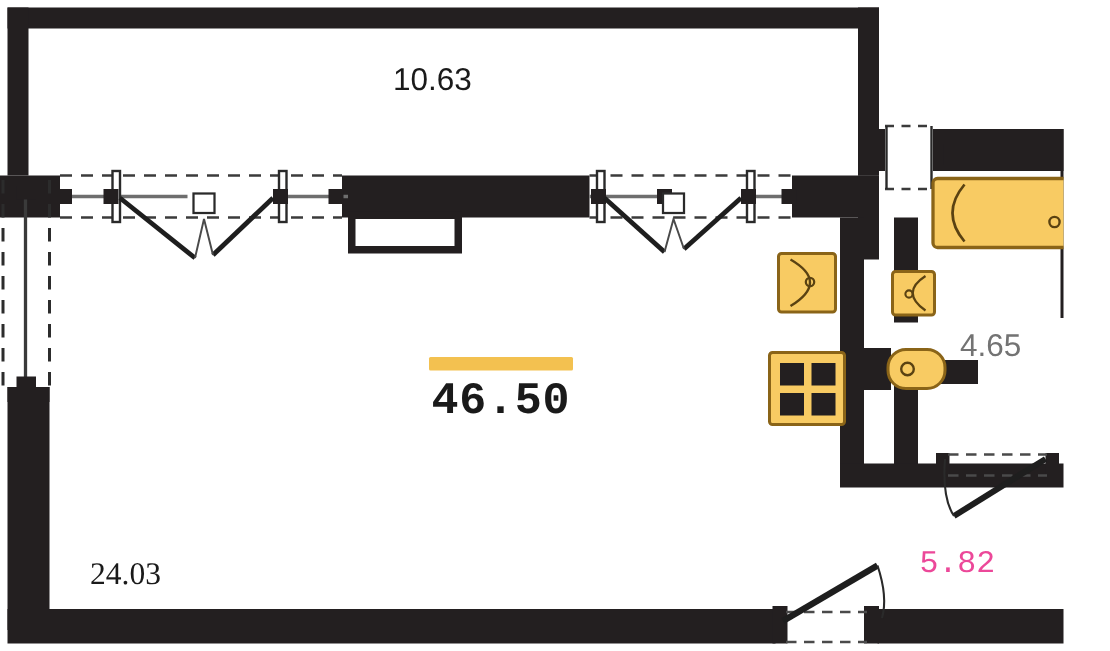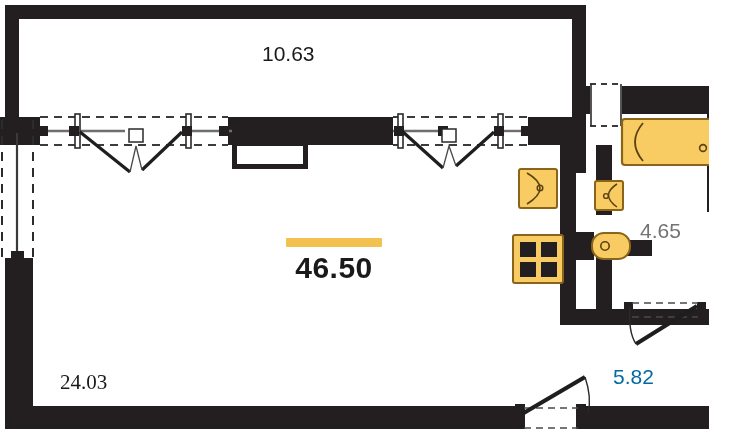--- a/index.html
+++ b/index.html
@@ -14,21 +14,21 @@
   #plan-svg{display:block;width:740px;height:434px;}
   .area-label{
     position:absolute;
     font-family:"Liberation Sans", sans-serif;
     color:#1a1a1a;
     white-space:nowrap;
     user-select:none;
   }
   .area-room{font-size:21px;font-weight:400;}
   .area-total{font-size:30px;font-weight:700;letter-spacing:0.5px;}
-  .total-wrap{position:absolute;text-align:center;}
+  .total-wrap{position:absolute;text-align:center;font-family:Liberation Mono, monospace;}
   .total-bar{
     height:9px;border-radius:1px;margin:0 auto 4px auto;
   }
 </style>
 </head>
 <body>
 
 <div id="plan-root" style="background: rgb(255, 255, 255);">
 
   <svg id="plan-svg" viewBox="0 0 740 434" xmlns="http://www.w3.org/2000/svg">
@@ -172,20 +172,20 @@
       </g>
     </g>
   </svg>
 
   <div class="area-label area-room" style="left: 262px; top: 42px; color: rgb(26, 26, 26);">10.63</div>
 
   <div class="area-label area-room" style="left: 60px; top: 370px; color: rgb(26, 26, 26); font-family: Liberation Serif, serif;">24.03</div>
 
   <div class="area-label area-room" style="left: 610px; top: 219px; color: #737373; margin-left: 30px;">4.65</div>
 
-  <div class="area-label area-room" style="left: 613px; top: 365px; color: #0369a1;">5.82</div>
+  <div class="area-label area-room" style="left: 613px; top: 365px; color: #ec4899; font-family: Liberation Mono, monospace;">5.82</div>
 
   <div class="total-wrap" style="left:234px;top:238px;width:200px;">
     <div class="total-bar" style="background: rgb(243, 193, 80); width: 96px;"></div>
     <div class="area-total" style="color: rgb(26, 26, 26);">46.50</div>
   </div>
 
 </div>
 
 </body></html>

